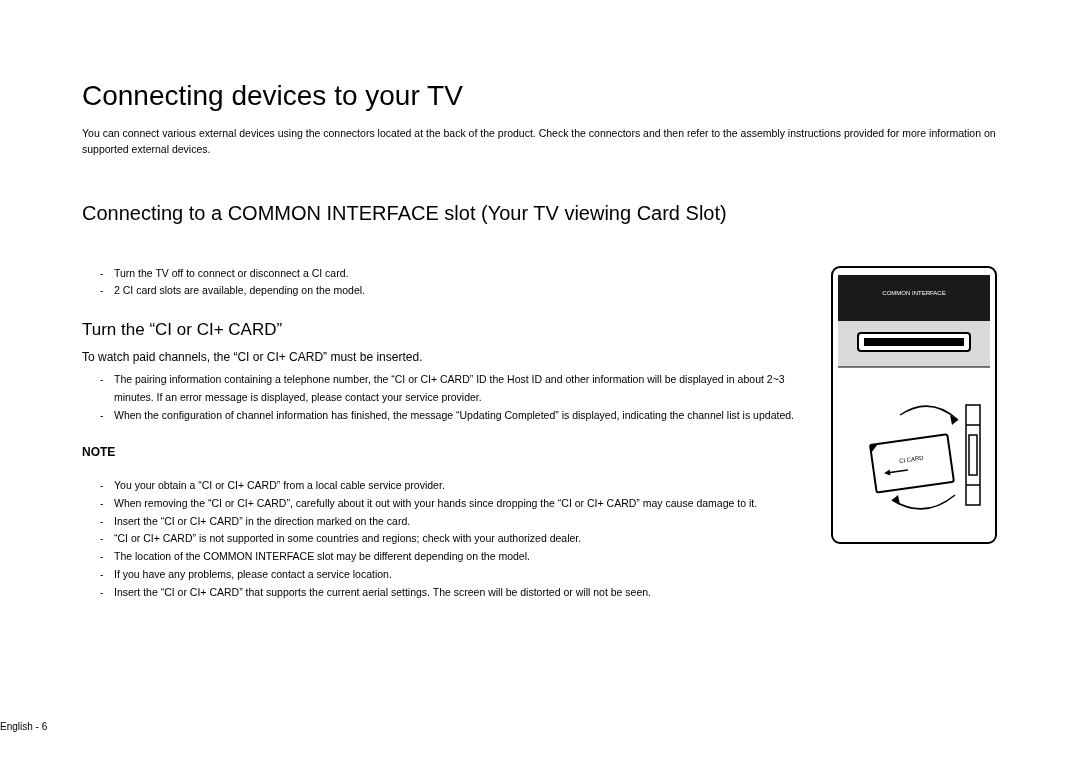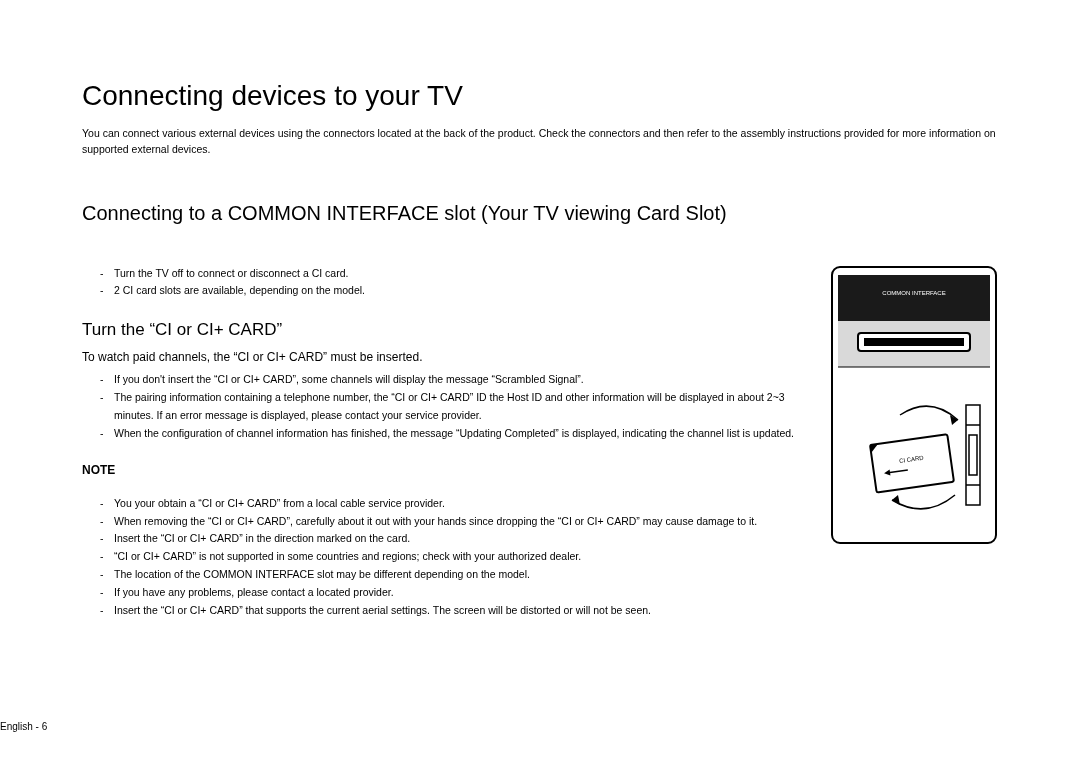--- a/index.html
+++ b/index.html
@@ -99,33 +99,32 @@
 
     <ul class="bullet-list">
       <li>Turn the TV off to connect or disconnect a CI card.</li>
       <li>2 CI card slots are available, depending on the model.</li>
     </ul>
 
     <h3 class="h3">Turn the “CI or CI+ CARD”</h3>
     <p class="body-text">To watch paid channels, the “CI or CI+ CARD” must be inserted.</p>
 
     <ul class="bullet-list">
-      <li>If you don't insert the “CI or CI+ CARD”, some channels will display the message “Scrambled Signal”.</li>
       <li>The pairing information containing a telephone number, the “CI or CI+ CARD” ID the Host ID and other information will be displayed in about 2~3 minutes. If an error message is displayed, please contact your service provider.</li>
       <li>When the configuration of channel information has finished, the message “Updating Completed” is displayed, indicating the channel list is updated.</li>
     </ul>
 
     <div class="note-label">NOTE</div>
     <ul class="bullet-list">
       <li>You your obtain a “CI or CI+ CARD” from a local cable service provider.</li>
       <li>When removing the “CI or CI+ CARD”, carefully about it out with your hands since dropping the “CI or CI+ CARD” may cause damage to it.</li>
       <li>Insert the “CI or CI+ CARD” in the direction marked on the card.</li>
       <li>“CI or CI+ CARD” is not supported in some countries and regions; check with your authorized dealer.</li>
       <li>The location of the COMMON INTERFACE slot may be different depending on the model.</li>
-      <li>If you have any problems, please contact a located provider.</li>
+      <li>If you have any problems, please contact a service location.</li>
       <li>Insert the “CI or CI+ CARD” that supports the current aerial settings. The screen will be distorted or will not be seen.</li>
     </ul>
 
   </div>
 
   <div class="diagram-col">
     <svg class="diagram" viewBox="0 0 168 280" xmlns="http://www.w3.org/2000/svg">
 
       <rect x="2" y="2" width="164" height="276" rx="8" ry="8" fill="none" stroke="#000" stroke-width="2"></rect>
 

